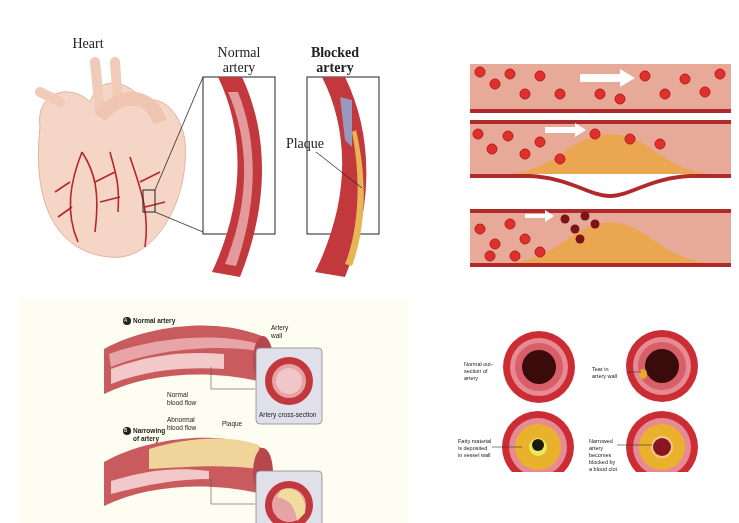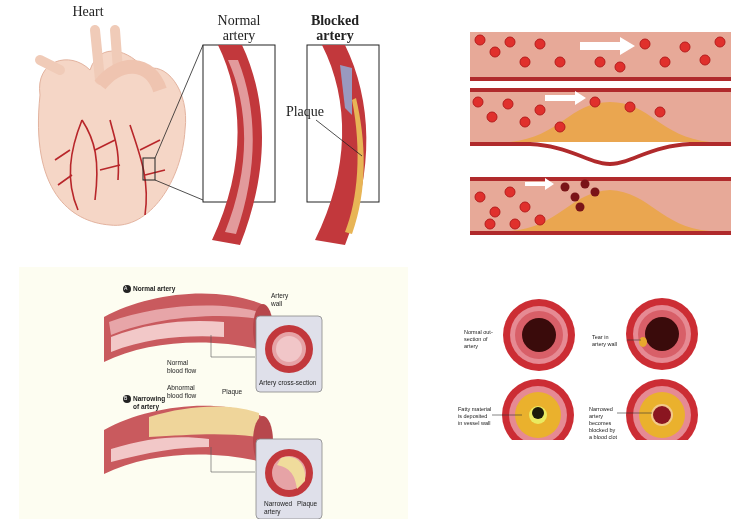--- a/index.html
+++ b/index.html
@@ -1,17 +1,17 @@
 <!DOCTYPE html>
 <html><head>
 <meta charset="utf-8">
 <style>
   html, body { margin:0; padding:0; background:#ffffff; }
   body { width:739px; height:523px; position:relative; overflow:hidden; font-family:"Liberation Sans", sans-serif; }
-  .panel { position:absolute; }
+  .panel { position:absolute;margin-top:32px; }
   svg { display:block; }
   .lbl { position:absolute; color:#222; font-size:6.5px; line-height:7.5px; font-family:"Liberation Sans", sans-serif; }
   .title-serif { position:absolute; font-family:"Liberation Serif", serif; font-size:14px; color:#222; text-align:center; line-height:15px; }
   #panel-bl { left:19px; top:267px; width:389px; height:252px; background:#fdfdf1; }
   #panel-tr { left:470px; top:32px; width:261px; height:205px; }
   #panel-br { left:452px; top:290px; width:260px; height:150px; }
 </style>
 </head>
 <body>
 

